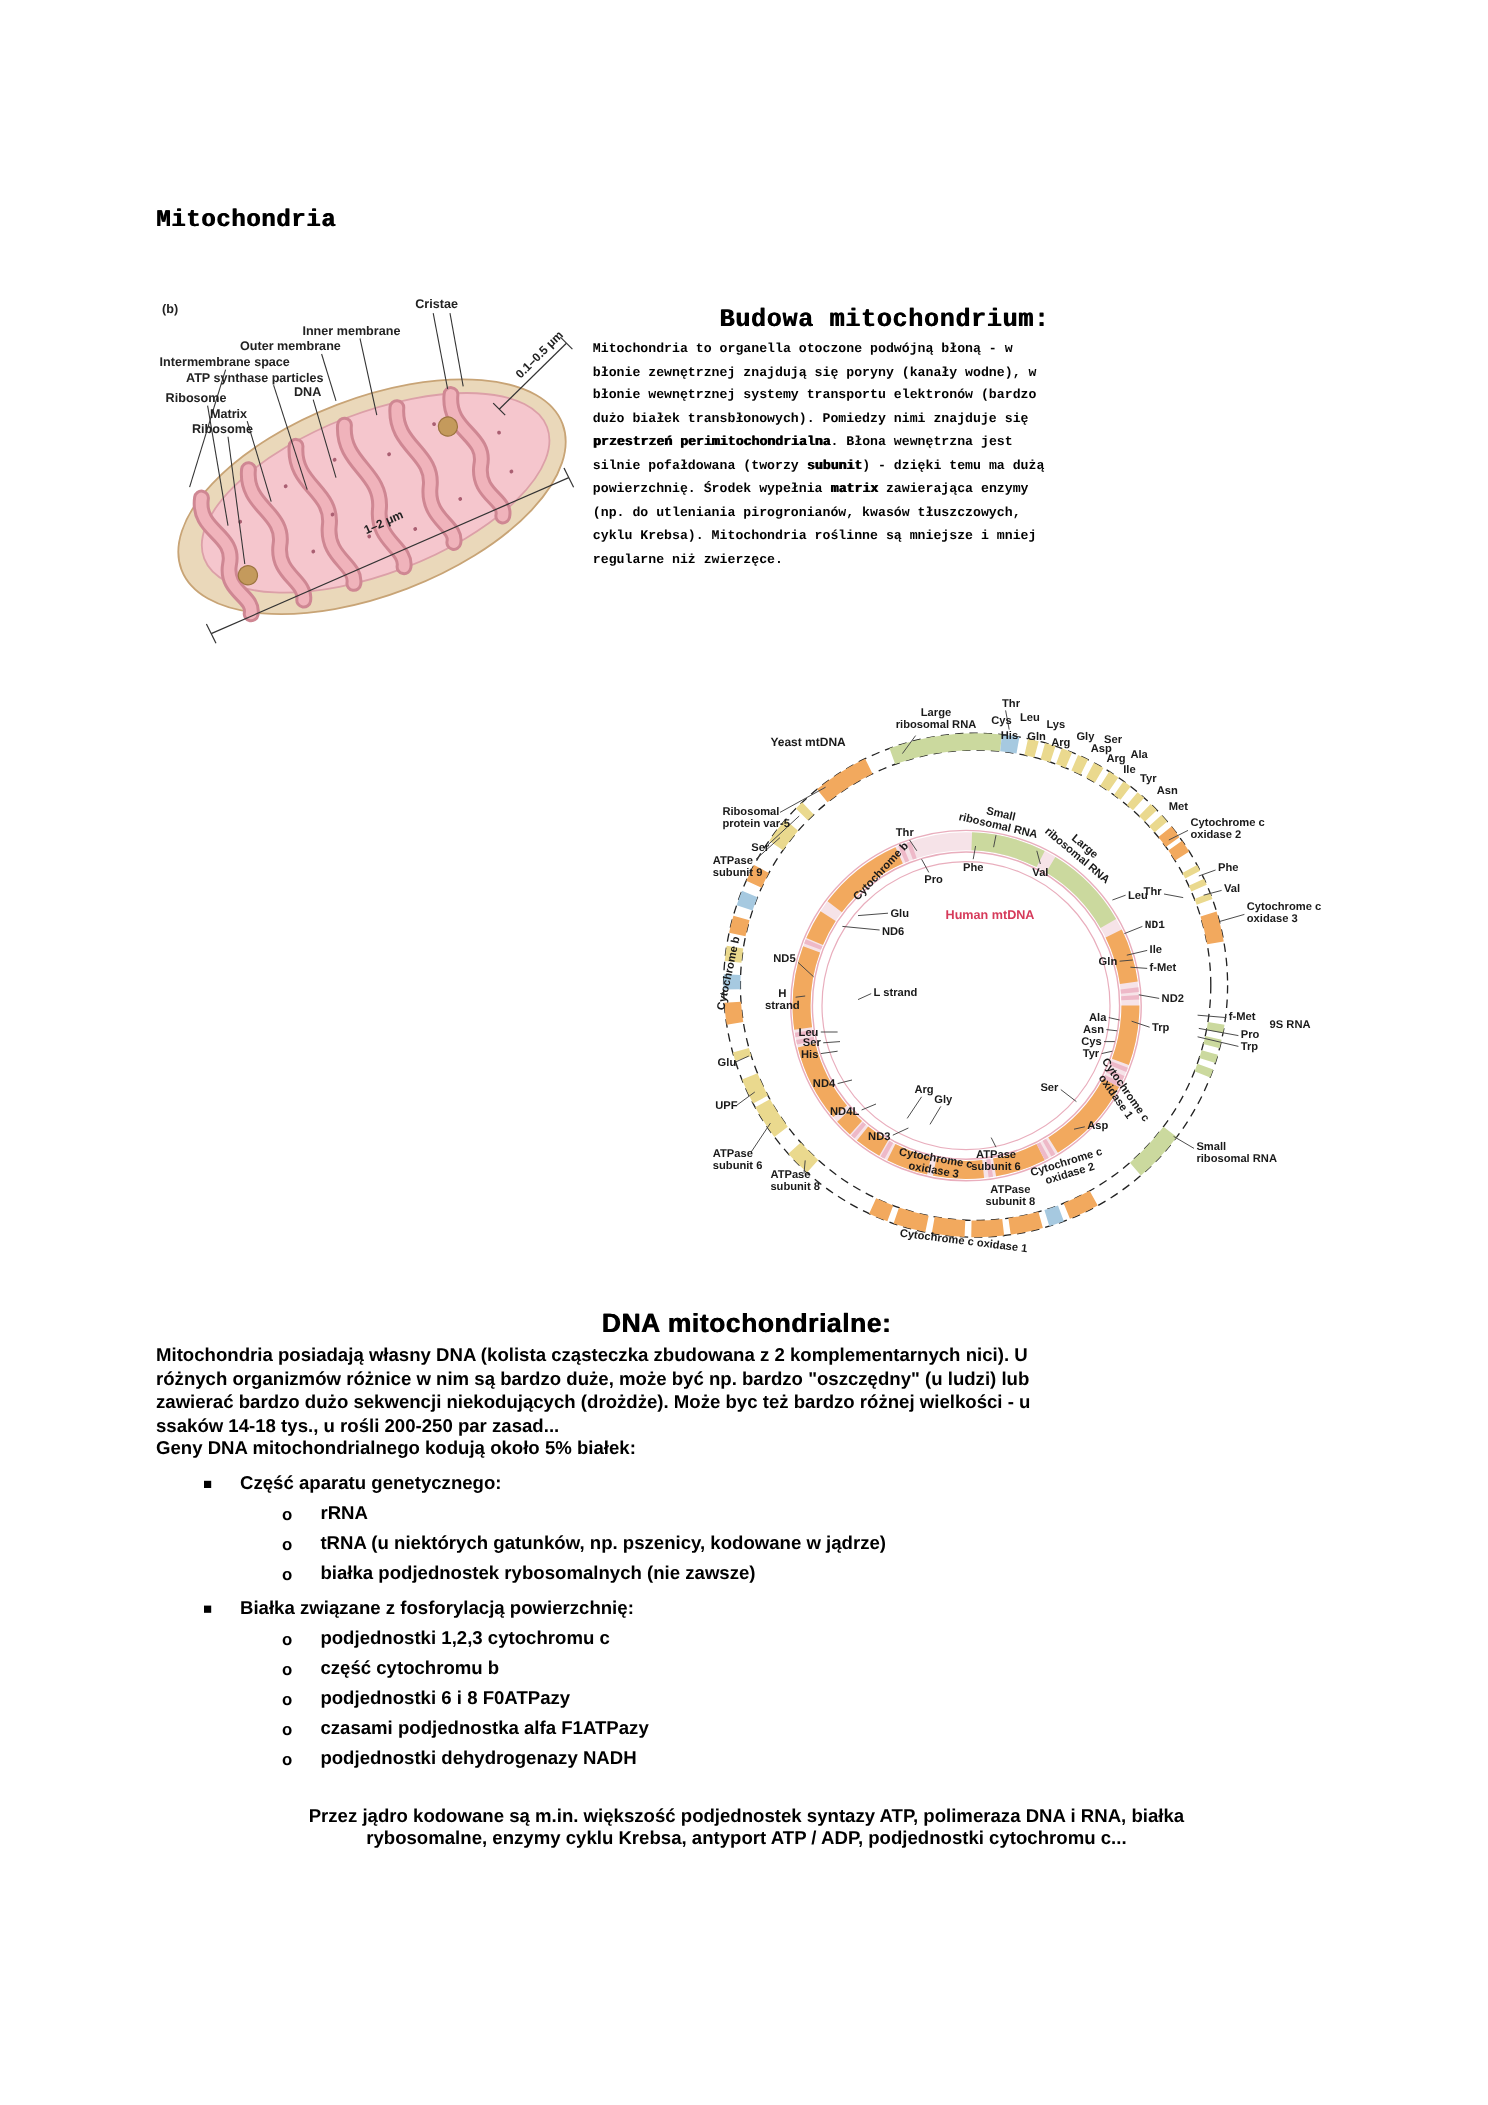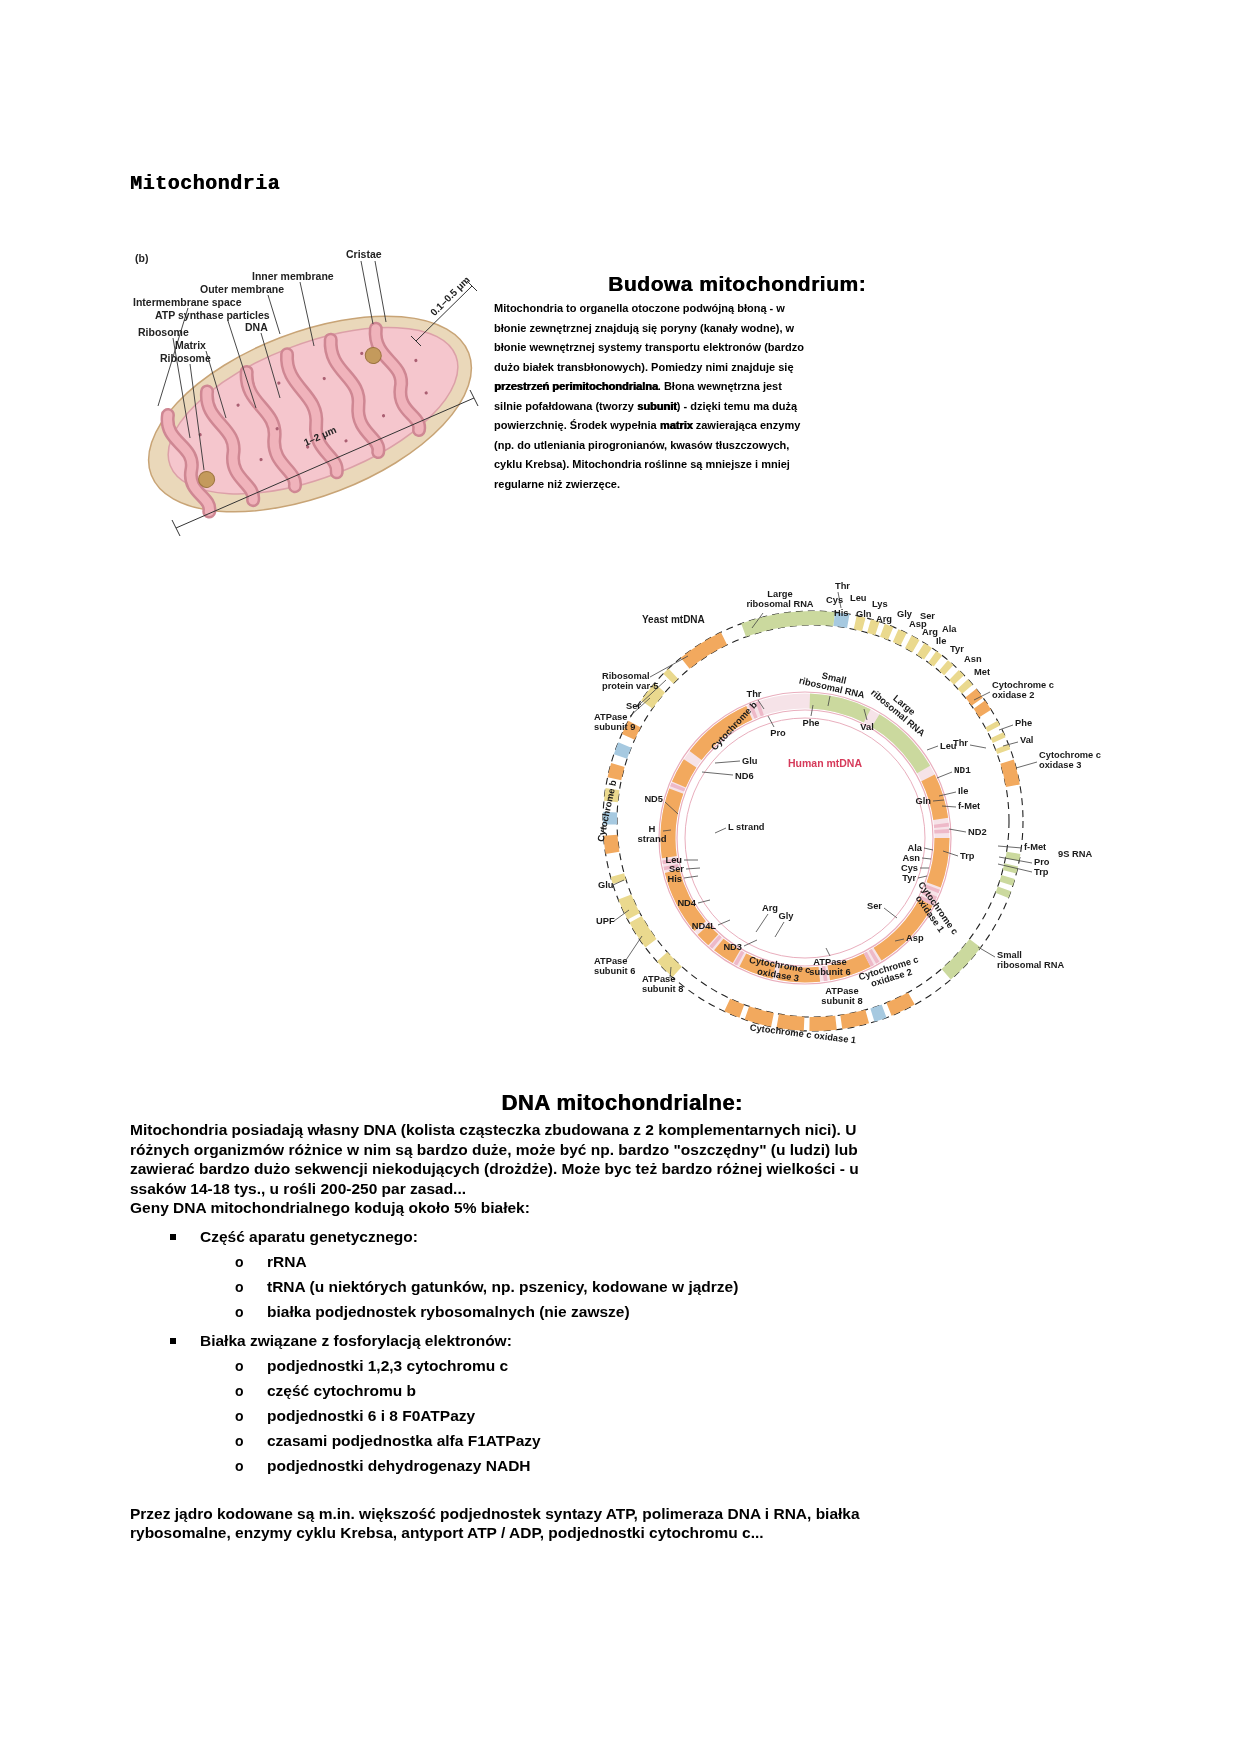--- a/index.html
+++ b/index.html
@@ -7,21 +7,21 @@
         font-family:"Liberation Sans",sans-serif;color:#000;overflow:hidden;}
   .title{position:absolute;left:130px;top:172px;font-size:20px;font-weight:bold;
          text-shadow:0.6px 0 currentColor;letter-spacing:0.5px;font-family:Liberation Mono, monospace;}
   
   .mitofig{position:absolute;left:128px;top:246px;width:356px;height:300px;}
   .mitofig svg{position:absolute;left:0;top:0;}
   .mlbl{position:absolute;font-size:10.5px;font-weight:bold;color:#222;white-space:pre;
         transform:translate(0,-50%);}
   .mlbl.rot{transform-origin:center;}
   
-  .budowa{position:absolute;left:494px;top:272px;width:486px;}
+  .budowa{position:absolute;left:494px;top:256px;width:486px;font-family:Liberation Mono, monospace;}
   .h2{font-size:21px;font-weight:bold;text-align:center;letter-spacing:0.5px;
       text-shadow:0.5px 0 currentColor;}
   .bodytext{font-size:11px;line-height:19.5px;font-weight:bold;white-space:pre-line;margin-top:3px;}
   .xb{text-shadow:0.7px 0 currentColor;}
   
   .genfig{position:absolute;left:530px;top:520px;width:612px;height:550px;}
   .genfig svg{position:absolute;left:0;top:0;}
   .glbl{position:absolute;font-size:9.3px;font-weight:bold;color:#1a1a1a;
         white-space:pre;line-height:10px;}
   
@@ -29,21 +29,21 @@
   .h2big{font-size:22px;font-weight:bold;text-align:center;letter-spacing:0.5px;
          text-shadow:0.6px 0 currentColor;}
   .dnap{font-size:15.5px;line-height:19.5px;font-weight:bold;white-space:pre-line;margin-top:4px;}
   .ul{margin-top:0;}
   .li1{position:relative;padding-left:70px;font-size:15.5px;font-weight:bold;
        line-height:20px;margin-top:9px;}
   .li2{position:relative;padding-left:137px;font-size:15.5px;font-weight:bold;
        line-height:20px;margin-top:5px;}
   .sq{position:absolute;left:40px;top:7px;width:6px;height:6px;background:#000;}
   .oo{position:absolute;left:105px;top:0;font-size:14px;font-weight:bold;}
-  .footer{font-size:15.5px;line-height:19.5px;font-weight:bold;white-space:pre-line;margin-top:28px;}
+  .footer{font-size:15.5px;line-height:19.5px;font-weight:bold;white-space:pre-line;margin-top:28px;text-align:center;}
 </style>
 </head>
 <body>
 
 <div class="page">
 
   <div class="title">Mitochondria</div>
 
   <div class="mitofig">
     <svg width="356" height="300" viewBox="0 0 356 300">
@@ -366,21 +366,21 @@
     <div class="dnap">Mitochondria posiadają własny DNA (kolista cząsteczka zbudowana z 2 komplementarnych nici). U
 różnych organizmów różnice w nim są bardzo duże, może być np. bardzo "oszczędny" (u ludzi) lub
 zawierać bardzo dużo sekwencji niekodujących (drożdże). Może byc też bardzo różnej wielkości - u
 ssaków 14-18 tys., u rośli 200-250 par zasad...
 Geny DNA mitochondrialnego kodują około 5% białek:</div>
     <div class="ul">
       <div class="li1"><span class="sq"></span><span>Część aparatu genetycznego:</span></div>
       <div class="li2"><span class="oo">o</span><span>rRNA</span></div>
       <div class="li2"><span class="oo">o</span><span>tRNA (u niektórych gatunków, np. pszenicy, kodowane w jądrze)</span></div>
       <div class="li2"><span class="oo">o</span><span>białka podjednostek rybosomalnych (nie zawsze)</span></div>
-      <div class="li1"><span class="sq"></span><span>Białka związane z fosforylacją elektronów:</span></div>
+      <div class="li1"><span class="sq"></span><span>Białka związane z fosforylacją powierzchnię:</span></div>
       <div class="li2"><span class="oo">o</span><span>podjednostki 1,2,3 cytochromu c</span></div>
       <div class="li2"><span class="oo">o</span><span>część cytochromu b</span></div>
       <div class="li2"><span class="oo">o</span><span>podjednostki 6 i 8 F0ATPazy</span></div>
       <div class="li2"><span class="oo">o</span><span>czasami podjednostka alfa F1ATPazy</span></div>
       <div class="li2"><span class="oo">o</span><span>podjednostki dehydrogenazy NADH</span></div>
     </div>
     <div class="footer">Przez jądro kodowane są m.in. większość podjednostek syntazy ATP, polimeraza DNA i RNA, białka
 rybosomalne, enzymy cyklu Krebsa, antyport ATP / ADP, podjednostki cytochromu c...</div>
   </div>
 

